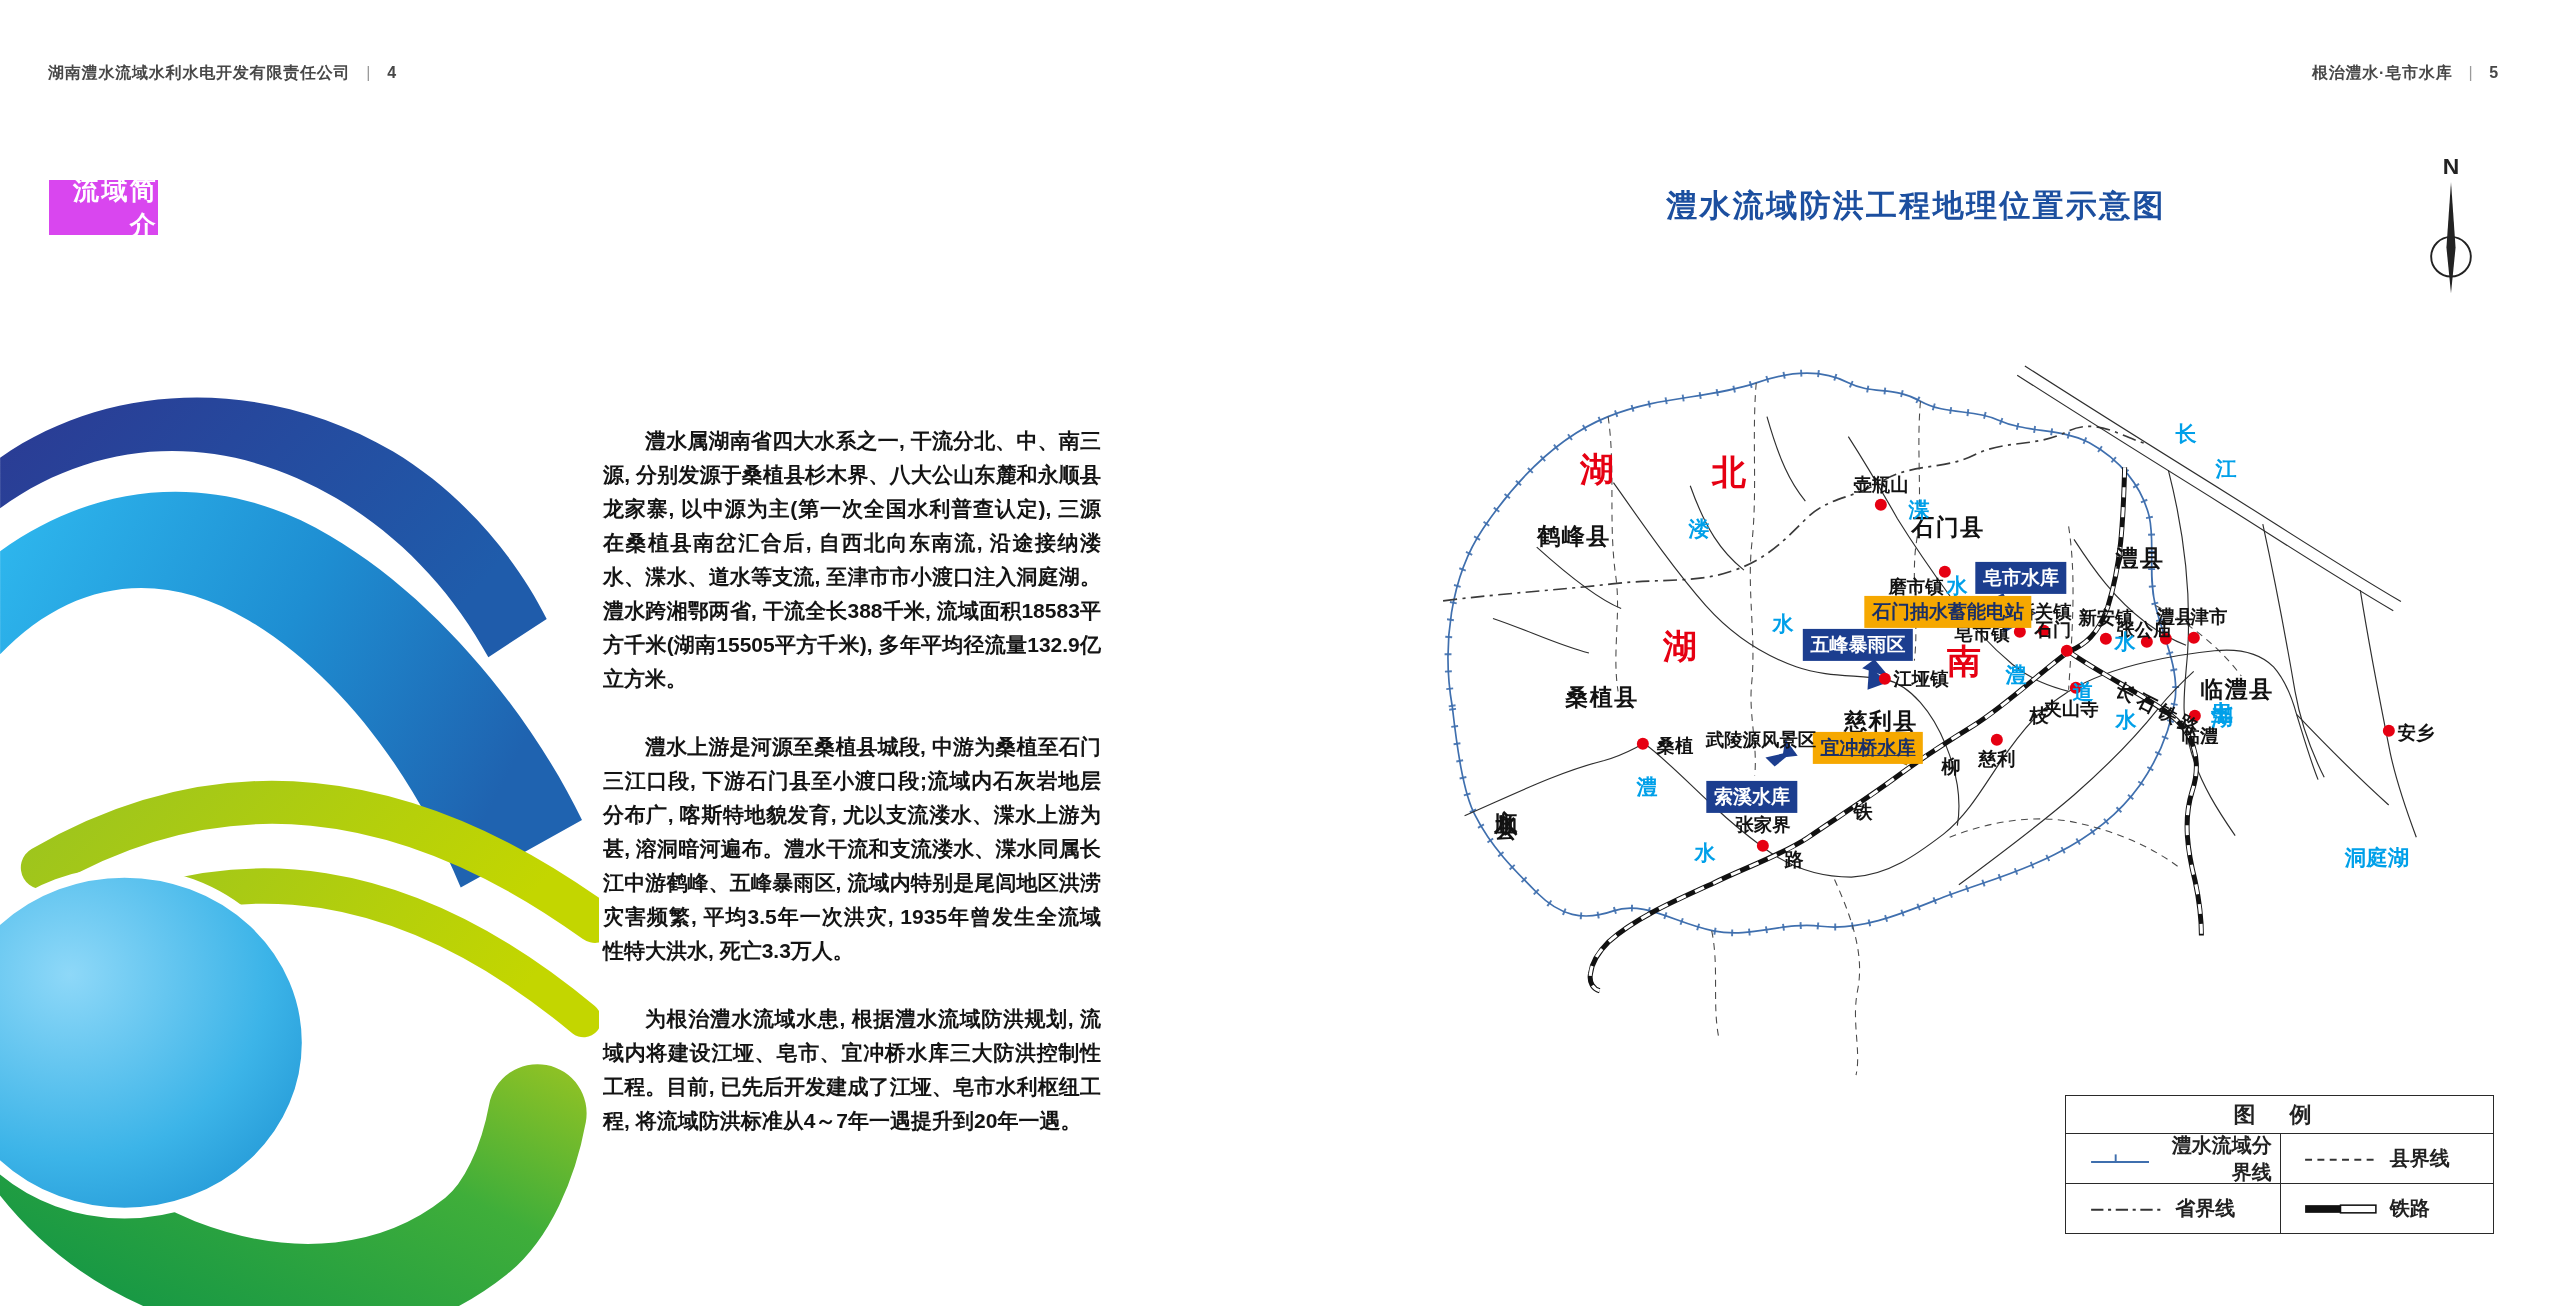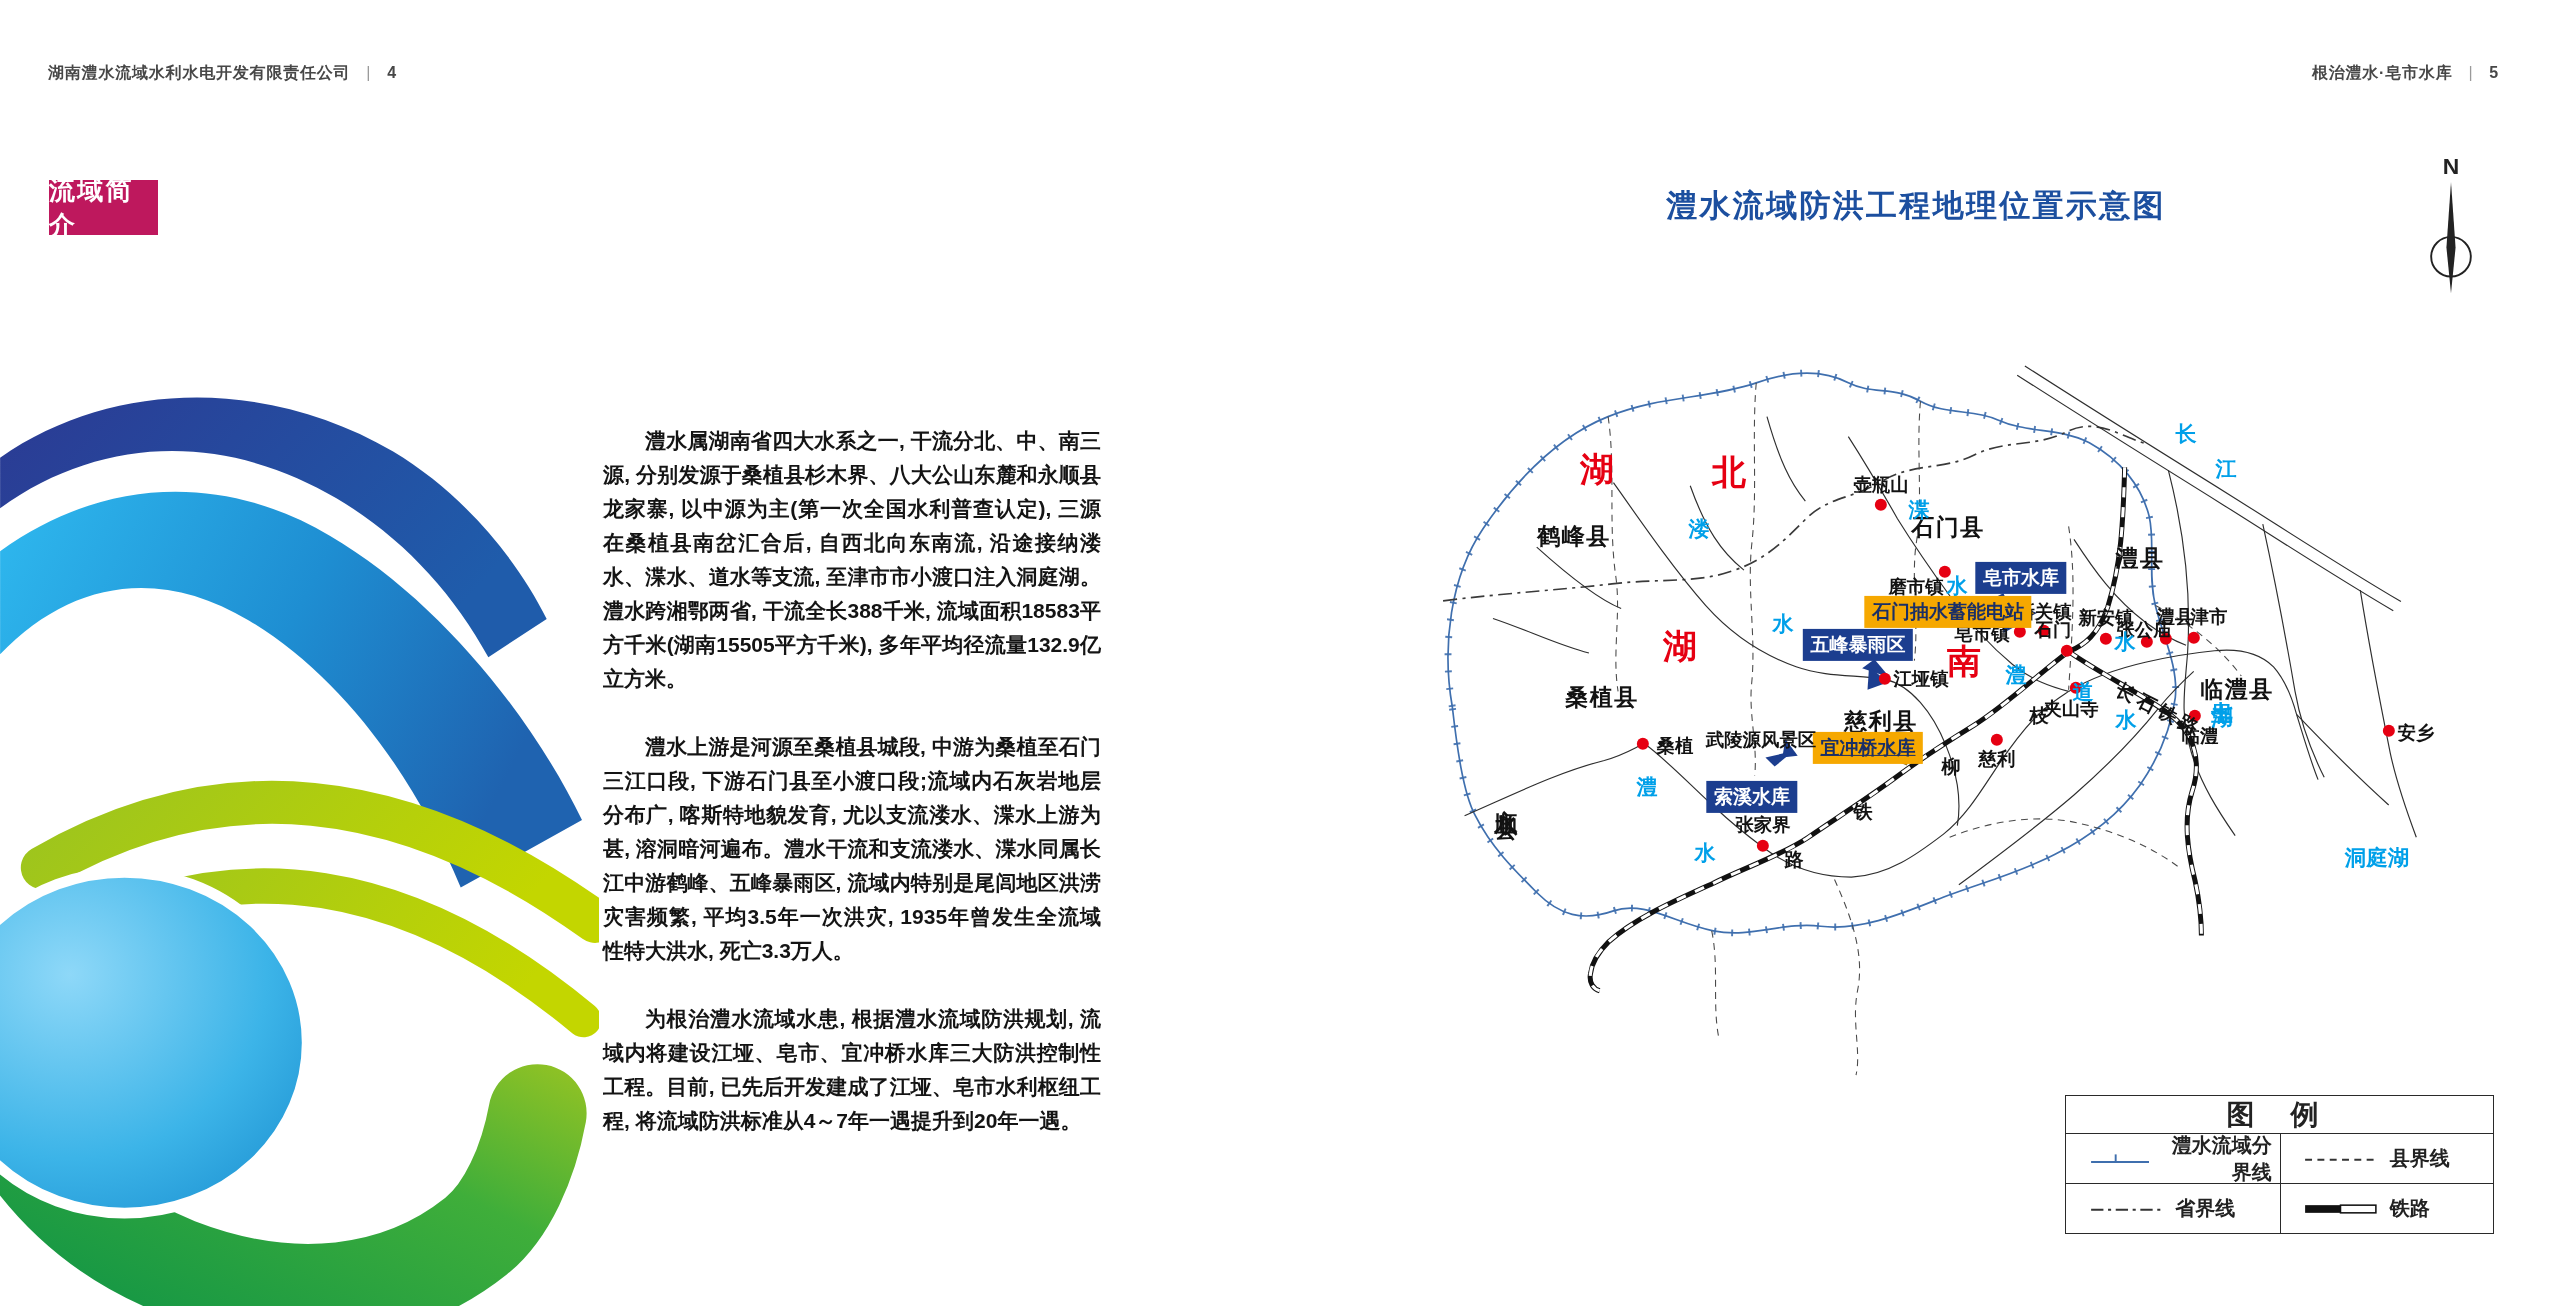--- a/index.html
+++ b/index.html
@@ -4,22 +4,22 @@
 <style>
   html,body{margin:0;padding:0;}
   body{width:2576px;height:1306px;position:relative;background:#ffffff;
        font-family:"Liberation Sans","DejaVu Sans",sans-serif;overflow:hidden;}
   .abs{position:absolute;}
   .ctr{transform:translate(-50%,-50%);}
   
   .pg-header{font-size:16px;font-weight:700;color:#474747;letter-spacing:0.8px;white-space:nowrap;}
   .pg-header .sep{color:#9a9a9a;font-weight:400;margin:0 10.7px;}
   
-  .section-badge{background:#be185d;color:#fff;font-size:26px;font-weight:700;
-      letter-spacing:2.3px;display:flex;align-items:center;justify-content:center;}
+  .section-badge{background:#d946ef;color:#fff;font-size:26px;font-weight:700;
+      letter-spacing:2.3px;display:flex;align-items:center;justify-content:center;text-align:right;}
   .bodytext{width:498px;font-size:21px;line-height:34px;color:#141414;font-weight:600;
       text-align:justify;}
   .bodytext p{margin:0 0 34px 0;text-indent:2em;}
   
   .map-title{font-size:31px;font-weight:700;color:#1c4f9f;letter-spacing:2.3px;white-space:nowrap;}
   
   .prov{font-size:34px;font-weight:700;color:#e60012;}
   .county{font-size:23px;font-weight:700;color:#121212;letter-spacing:1.5px;white-space:nowrap;}
   .county.vert{writing-mode:vertical-rl;letter-spacing:4.6px;}
   .town{font-size:18.4px;font-weight:700;color:#121212;white-space:nowrap;}
@@ -29,21 +29,21 @@
   .wbody.vert{writing-mode:vertical-rl;letter-spacing:3.1px;}
   .resbox{background:#1c3e8f;color:#fff;font-size:19px;font-weight:700;
       padding:3.1px 7.7px;white-space:nowrap;}
   .projbox{background:#f6a800;color:#1a2f66;font-size:19px;font-weight:700;
       padding:3.1px 7.7px;white-space:nowrap;}
   .scenic{font-size:18.4px;font-weight:700;color:#121212;white-space:nowrap;}
   .railch{font-size:19px;font-weight:700;color:#121212;white-space:nowrap;}
   
   .legend{border:1.5px solid #2a2a2a;background:#fff;}
   .legend .hd{border-bottom:1.5px solid #2a2a2a;display:flex;align-items:center;justify-content:center;
-      font-size:28px;font-weight:700;color:#222;letter-spacing:14px;height:37px;}
+      font-size:22px;font-weight:700;color:#222;letter-spacing:14px;height:37px;}
   .legend .grid{display:grid;grid-template-columns:1fr 1fr;text-align:right;}
   .legend .cell{display:flex;align-items:center;gap:10.7px;padding:0 7.7px 0 21.5px;height:49px;
       font-size:20px;font-weight:700;color:#222;}
   .legend .cell.bl{border-left:1.5px solid #2a2a2a;}
   .legend .cell.bt{border-top:1.5px solid #2a2a2a;}
 </style>
 </head>
 <body>
 
 <div class="abs pg-header" style="left:48px;top:63px;">

